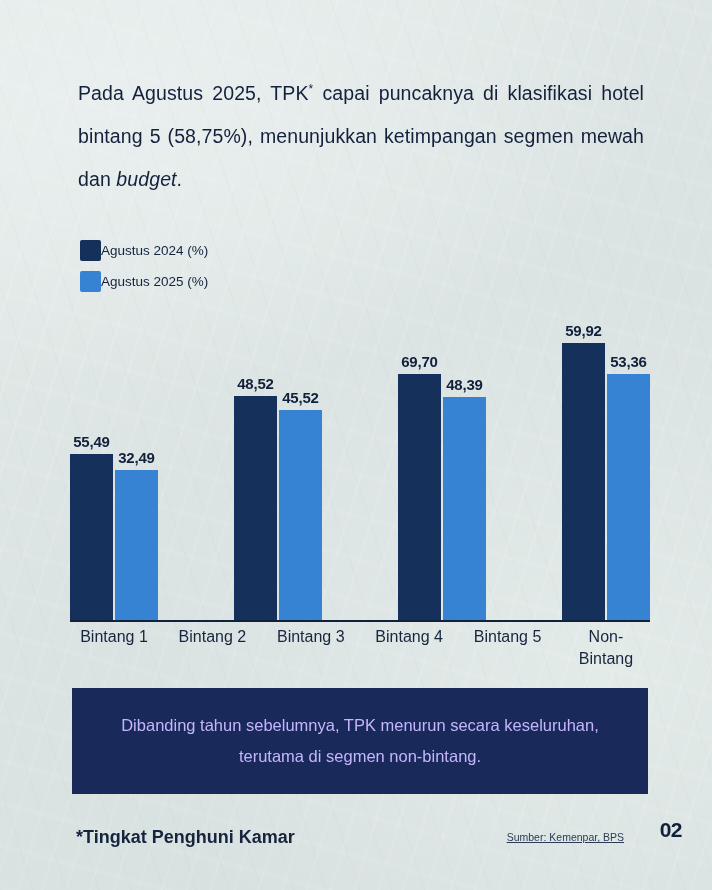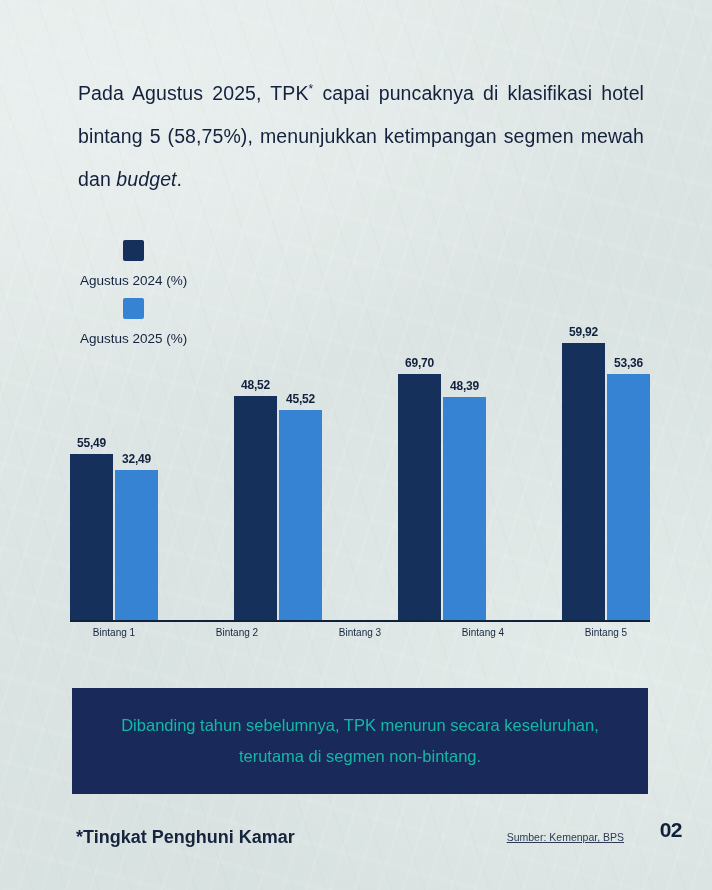--- a/index.html
+++ b/index.html
@@ -57,22 +57,20 @@
     position: absolute;
     left: 80px;
     top: 240px;
     display: flex;
     flex-direction: column;
     gap: 10px;
   }
   .legend-row {
     display: flex;
     align-items: center;
-    gap: 12px;
-    flex-direction: column;
   }
   .legend-swatch {
     width: 21px;
     height: 21px;
     border-radius: 2px;
   }
   .legend-label {
     font-size: 13.5px;
     color: #13233f;
     font-weight: 500;
@@ -106,21 +104,21 @@
   }
   .bar-wrap {
     position: relative;
     width: 43px;
     display: flex;
     flex-direction: column;
     justify-content: flex-end;
     height: 100%;
   }
   .bar-value {
-    font-size: 12px;
+    font-size: 15px;
     font-weight: bold;
     color: #11213c;
     text-align: center;
     margin-bottom: 4px;
     letter-spacing: -0.2px;
   }
   .bar {
     width: 100%;
   }
   .axis {
@@ -135,40 +133,40 @@
     position: absolute;
     left: 70px;
     top: 626px;
     width: 580px;
     display: flex;
     justify-content: space-between;
   }
   .cat {
     width: 88px;
     text-align: center;
-    font-size: 10px;
+    font-size: 16px;
     color: #17253f;
     line-height: 1.35;
   }
 
   .callout {
     position: absolute;
     left: 72px;
     top: 688px;
     width: 576px;
     height: 106px;
     background: #18295a;
     display: flex;
     align-items: center;
     justify-content: center;
     padding: 0 28px;
     box-sizing: border-box;
   }
   .callout-text {
-    color: #14b8a6;
+    color: #c4b5fd;
     font-size: 16.5px;
     line-height: 1.85;
     text-align: center;
   }
 
   .footnote {
     position: absolute;
     left: 76px;
     top: 827px;
     font-size: 18px;
@@ -258,20 +256,21 @@
         </div>
       </div>
   </div>
   <div class="axis"></div>
   <div class="cat-labels" id="cat-labels">
       <div class="cat">Bintang 1</div>
       <div class="cat">Bintang 2</div>
       <div class="cat">Bintang 3</div>
       <div class="cat">Bintang 4</div>
       <div class="cat">Bintang 5</div>
+      <div class="cat">Non-<br>Bintang</div>
     </div>
 
   <div class="callout">
     <div class="callout-text">Dibanding tahun sebelumnya, TPK menurun secara keseluruhan, terutama di segmen non-bintang.</div>
   </div>
 
   <div class="footnote">*Tingkat Penghuni Kamar</div>
   <div class="source">Sumber: Kemenpar, BPS</div>
   <div class="page-num">02</div>
 </div>

